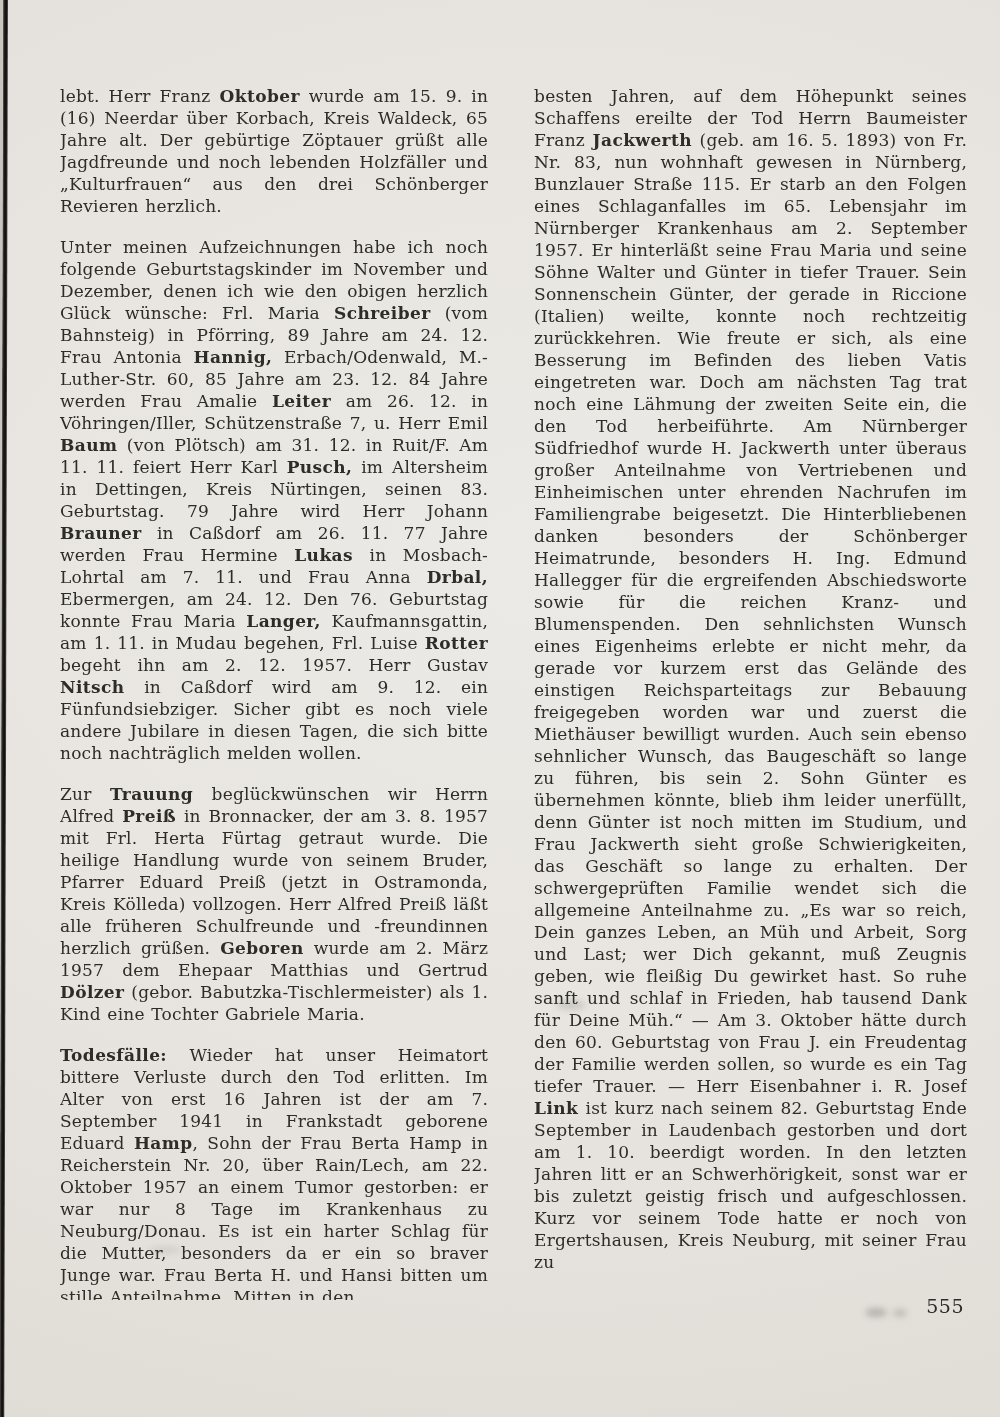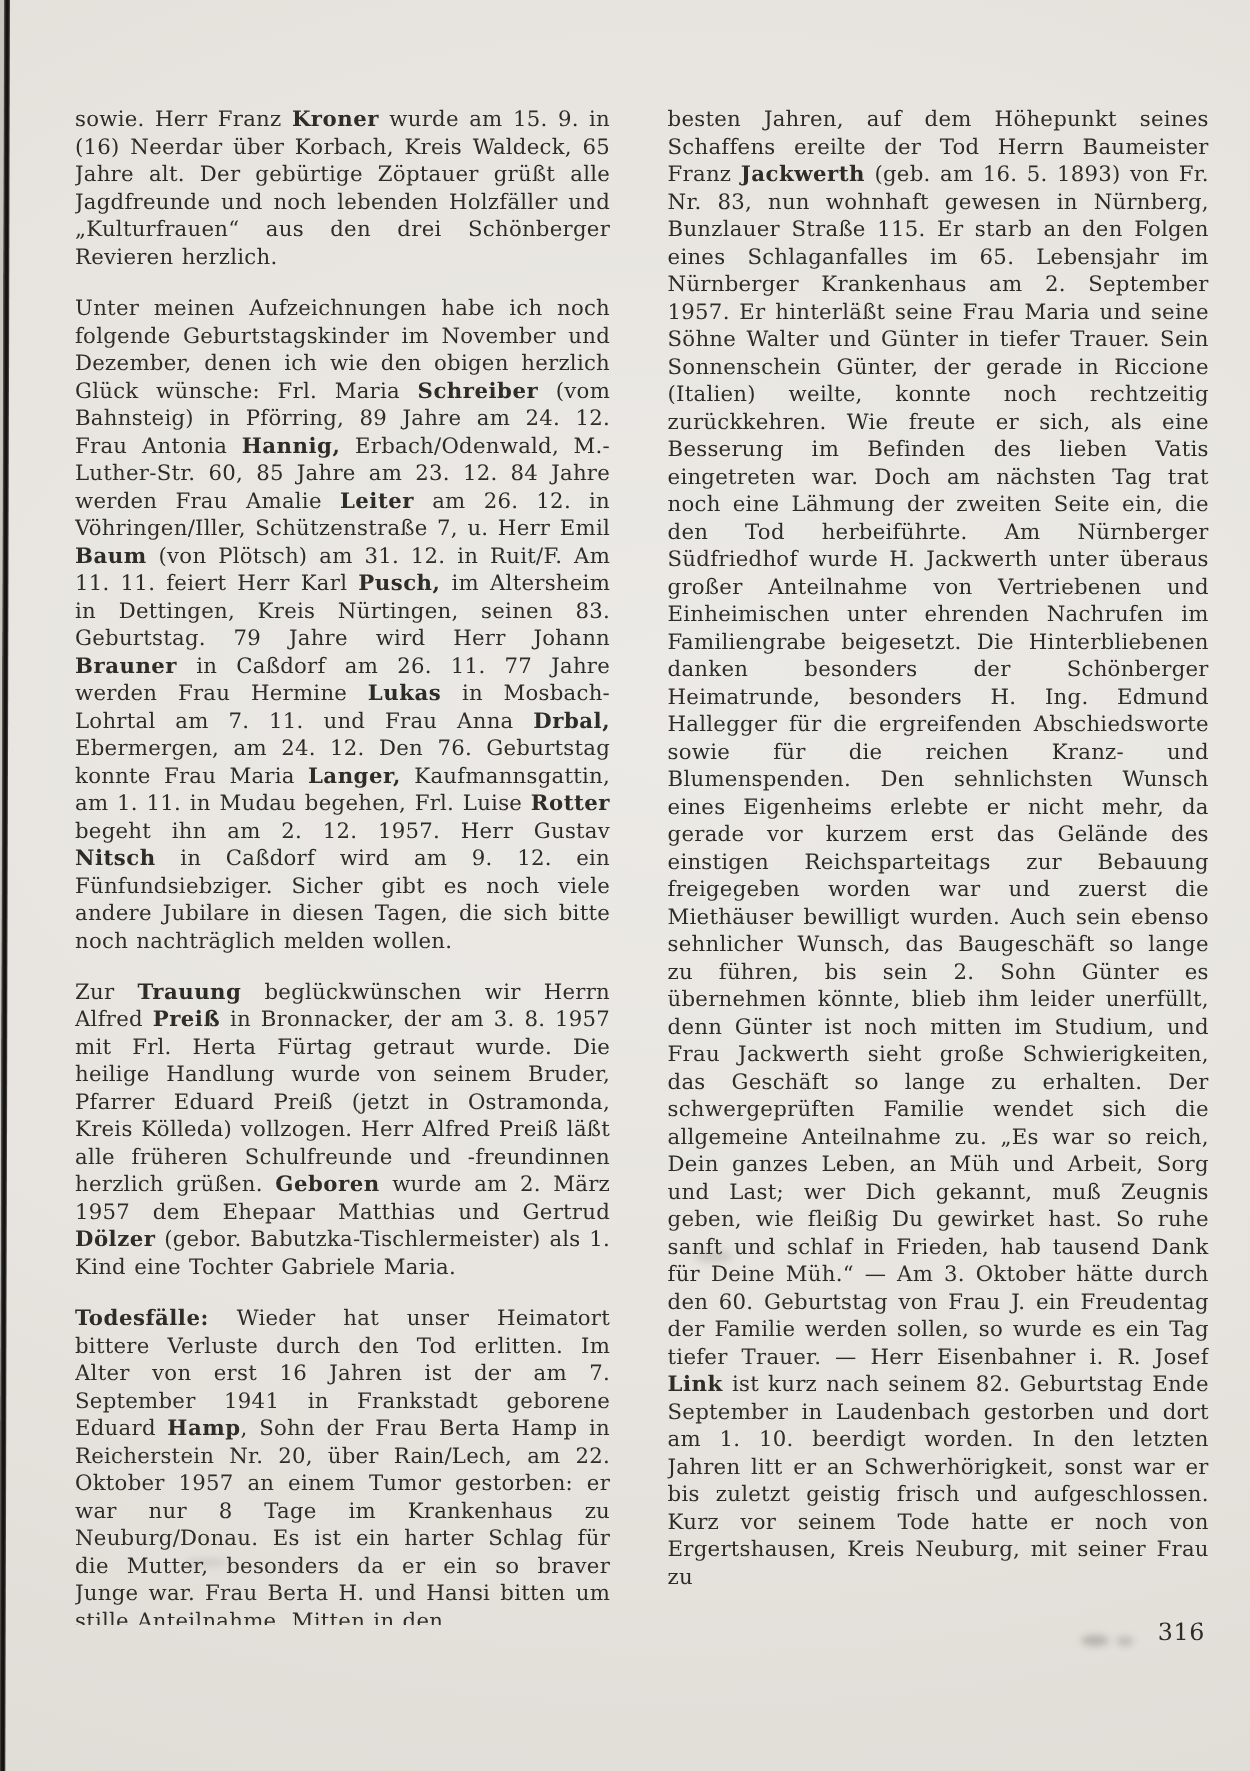--- a/index.html
+++ b/index.html
@@ -84,32 +84,32 @@
 </head>
 <body>
 
 <div class="scan-page">
 
   <div class="scan-edge-left"></div>
 
   <div class="columns">
 
     <div class="column left">
-      <p><span>sowie. Herr Franz </span><b>Kroner</b><span> wurde am 15. 9. in (16) Neerdar über Korbach, Kreis Waldeck, 65 Jahre alt. Der gebürtige Zöptauer grüßt alle Jagdfreunde und noch lebenden Holzfäller und „Kulturfrauen“ aus den drei Schönberger Revieren herzlich.</span></p>
+      <p><span>lebt. Herr Franz </span><b>Oktober</b><span> wurde am 15. 9. in (16) Neerdar über Korbach, Kreis Waldeck, 65 Jahre alt. Der gebürtige Zöptauer grüßt alle Jagdfreunde und noch lebenden Holzfäller und „Kulturfrauen“ aus den drei Schönberger Revieren herzlich.</span></p>
       <p><span>Unter meinen Aufzeichnungen habe ich noch folgende Geburtstagskinder im November und Dezember, denen ich wie den obigen herzlich Glück wünsche: Frl. Maria </span><b>Schreiber</b><span> (vom Bahnsteig) in Pförring, 89 Jahre am 24. 12. Frau Antonia </span><b>Hannig,</b><span> Erbach/Odenwald, M.-Luther-Str. 60, 85 Jahre am 23. 12. 84 Jahre werden Frau Amalie </span><b>Leiter</b><span> am 26. 12. in Vöhringen/Iller, Schützenstraße 7, u. Herr Emil </span><b>Baum</b><span> (von Plötsch) am 31. 12. in Ruit/F. Am 11. 11. feiert Herr Karl </span><b>Pusch,</b><span> im Altersheim in Dettingen, Kreis Nürtingen, seinen 83. Geburtstag. 79 Jahre wird Herr Johann </span><b>Brauner</b><span> in Caßdorf am 26. 11. 77 Jahre werden Frau Hermine </span><b>Lukas</b><span> in Mosbach-Lohrtal am 7. 11. und Frau Anna </span><b>Drbal,</b><span> Ebermergen, am 24. 12. Den 76. Geburtstag konnte Frau Maria </span><b>Langer,</b><span> Kaufmannsgattin, am 1. 11. in Mudau begehen, Frl. Luise </span><b>Rotter</b><span> begeht ihn am 2. 12. 1957. Herr Gustav </span><b>Nitsch</b><span> in Caßdorf wird am 9. 12. ein Fünfundsiebziger. Sicher gibt es noch viele andere Jubilare in diesen Tagen, die sich bitte noch nachträglich melden wollen.</span></p>
       <p><span>Zur </span><b>Trauung</b><span> beglückwünschen wir Herrn Alfred </span><b>Preiß</b><span> in Bronnacker, der am 3. 8. 1957 mit Frl. Herta Fürtag getraut wurde. Die heilige Handlung wurde von seinem Bruder, Pfarrer Eduard Preiß (jetzt in Ostramonda, Kreis Kölleda) vollzogen. Herr Alfred Preiß läßt alle früheren Schulfreunde und -freundinnen herzlich grüßen. </span><b>Geboren</b><span> wurde am 2. März 1957 dem Ehepaar Matthias und Gertrud </span><b>Dölzer</b><span> (gebor. Babutzka-Tischlermeister) als 1. Kind eine Tochter Gabriele Maria.</span></p>
       <p><b>Todesfälle:</b><span> Wieder hat unser Heimatort bittere Verluste durch den Tod erlitten. Im Alter von erst 16 Jahren ist der am 7. September 1941 in Frankstadt geborene Eduard </span><b>Hamp</b><span>, Sohn der Frau Berta Hamp in Reicherstein Nr. 20, über Rain/Lech, am 22. Oktober 1957 an einem Tumor gestorben: er war nur 8 Tage im Krankenhaus zu Neuburg/Donau. Es ist ein harter Schlag für die Mutter, besonders da er ein so braver Junge war. Frau Berta H. und Hansi bitten um stille Anteilnahme. Mitten in den</span></p>
     </div>
 
     <div class="column right">
       <p><span>besten Jahren, auf dem Höhepunkt seines Schaffens ereilte der Tod Herrn Baumeister Franz </span><b>Jackwerth</b><span> (geb. am 16. 5. 1893) von Fr. Nr. 83, nun wohnhaft gewesen in Nürnberg, Bunzlauer Straße 115. Er starb an den Folgen eines Schlaganfalles im 65. Lebensjahr im Nürnberger Krankenhaus am 2. September 1957. Er hinterläßt seine Frau Maria und seine Söhne Walter und Günter in tiefer Trauer. Sein Sonnenschein Günter, der gerade in Riccione (Italien) weilte, konnte noch rechtzeitig zurückkehren. Wie freute er sich, als eine Besserung im Befinden des lieben Vatis eingetreten war. Doch am nächsten Tag trat noch eine Lähmung der zweiten Seite ein, die den Tod herbeiführte. Am Nürnberger Südfriedhof wurde H. Jackwerth unter überaus großer Anteilnahme von Vertriebenen und Einheimischen unter ehrenden Nachrufen im Familiengrabe beigesetzt. Die Hinterbliebenen danken besonders der Schönberger Heimatrunde, besonders H. Ing. Edmund Hallegger für die ergreifenden Abschiedsworte sowie für die reichen Kranz- und Blumenspenden. Den sehnlichsten Wunsch eines Eigenheims erlebte er nicht mehr, da gerade vor kurzem erst das Gelände des einstigen Reichsparteitags zur Bebauung freigegeben worden war und zuerst die Miethäuser bewilligt wurden. Auch sein ebenso sehnlicher Wunsch, das Baugeschäft so lange zu führen, bis sein 2. Sohn Günter es übernehmen könnte, blieb ihm leider unerfüllt, denn Günter ist noch mitten im Studium, und Frau Jackwerth sieht große Schwierigkeiten, das Geschäft so lange zu erhalten. Der schwergeprüften Familie wendet sich die allgemeine Anteilnahme zu. „Es war so reich, Dein ganzes Leben, an Müh und Arbeit, Sorg und Last; wer Dich gekannt, muß Zeugnis geben, wie fleißig Du gewirket hast. So ruhe sanft und schlaf in Frieden, hab tausend Dank für Deine Müh.“ — Am 3. Oktober hätte durch den 60. Geburtstag von Frau J. ein Freudentag der Familie werden sollen, so wurde es ein Tag tiefer Trauer. — Herr Eisenbahner i. R. Josef </span><b>Link</b><span> ist kurz nach seinem 82. Geburtstag Ende September in Laudenbach gestorben und dort am 1. 10. beerdigt worden. In den letzten Jahren litt er an Schwerhörigkeit, sonst war er bis zuletzt geistig frisch und aufgeschlossen. Kurz vor seinem Tode hatte er noch von Ergertshausen, Kreis Neuburg, mit seiner Frau zu</span></p>
     </div>
 
   </div>
 
-  <div class="page-number">316</div>
+  <div class="page-number">555</div>
 
   <div class="smudge smudge-1"></div>
   <div class="smudge smudge-2"></div>
   <div class="smudge smudge-3"></div>
   <div class="smudge smudge-4"></div>
 
 </div>
 
 </body></html>

